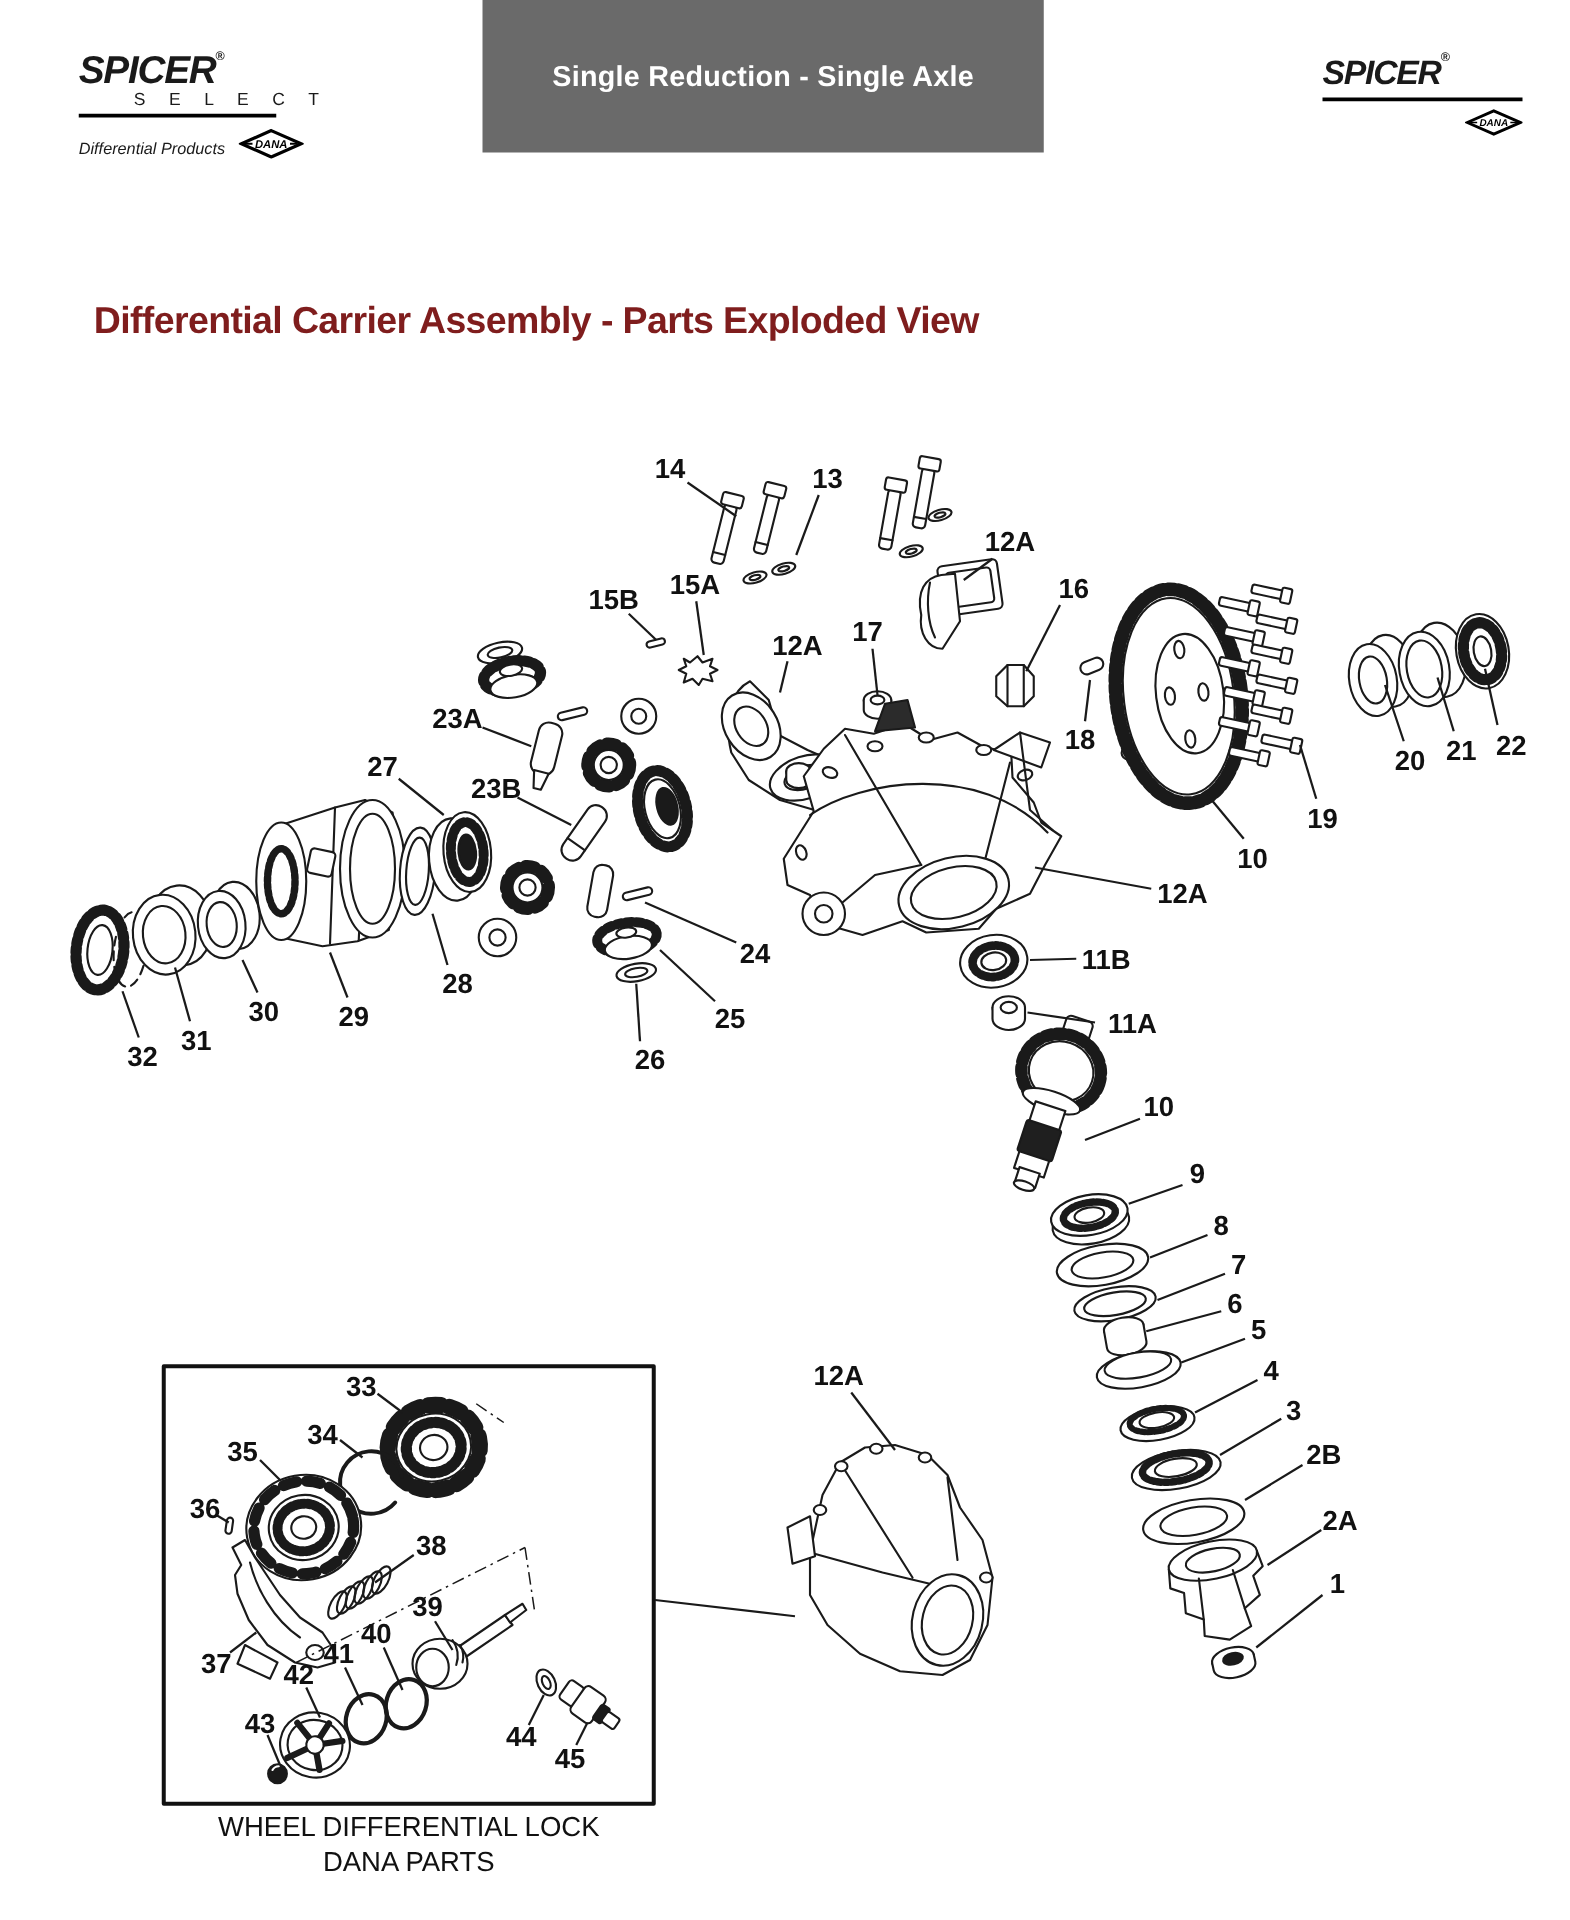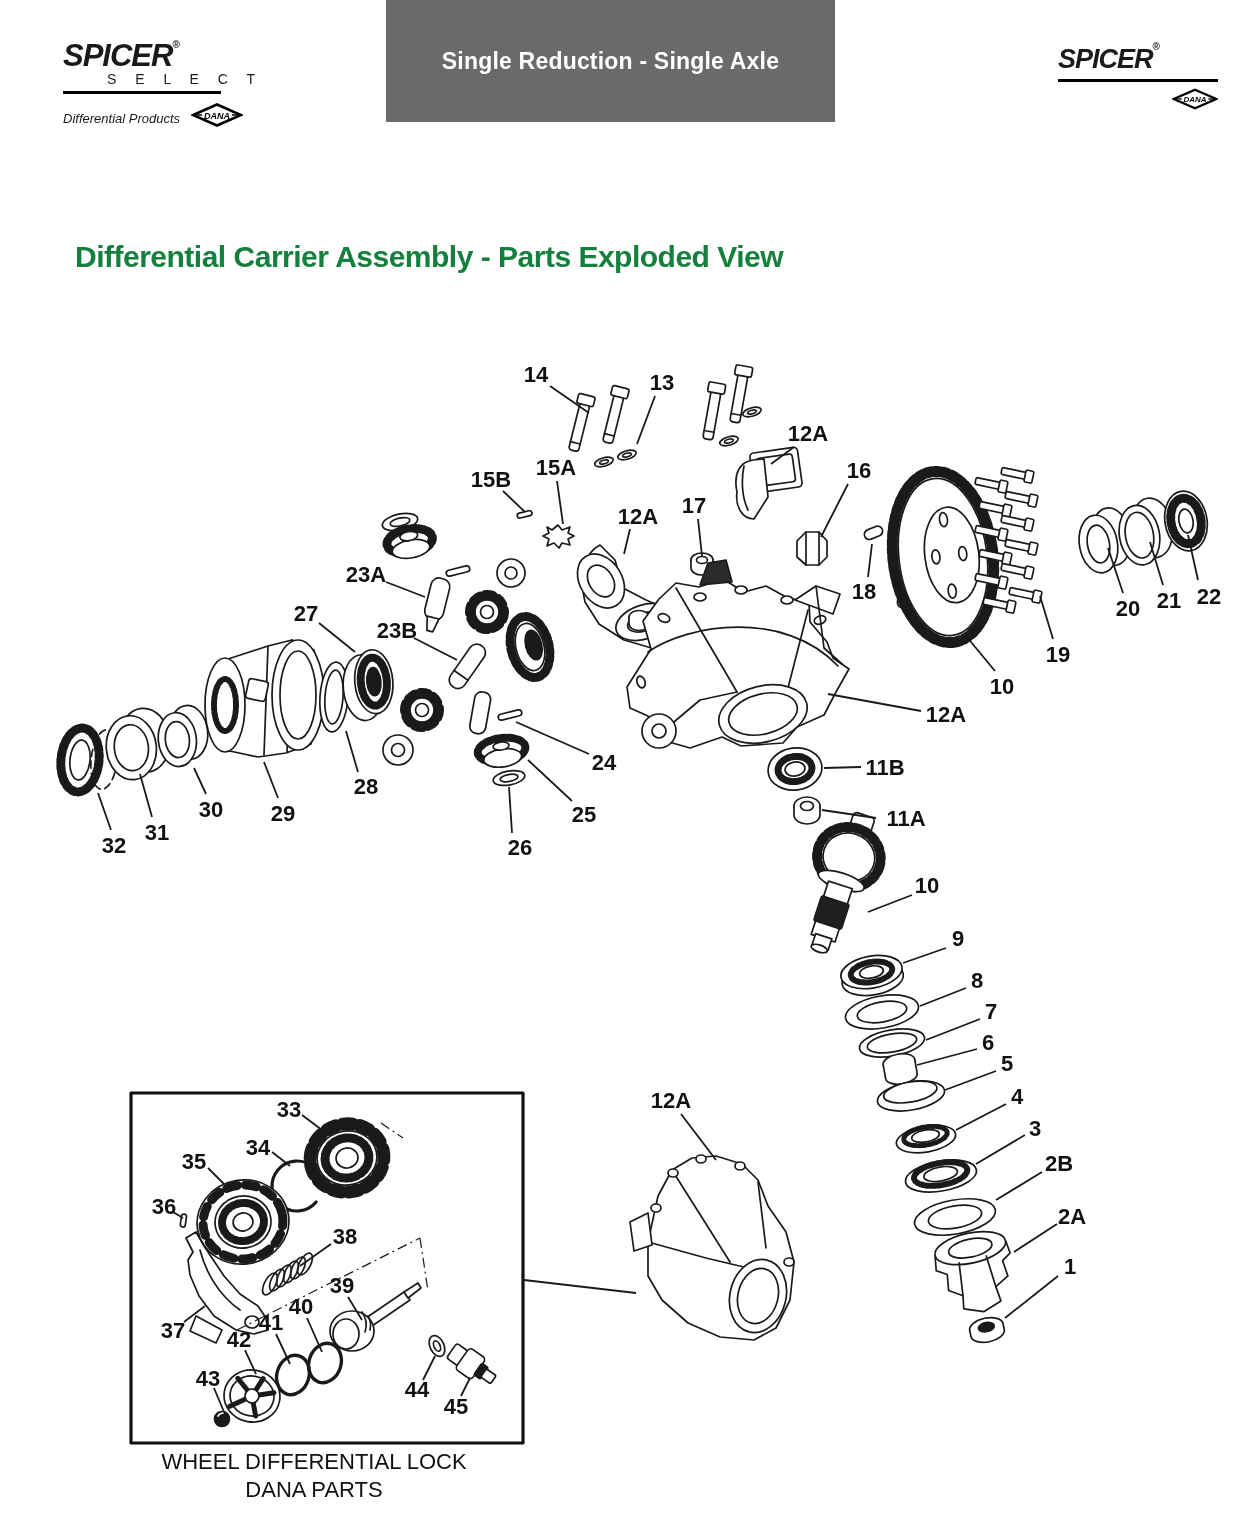--- a/index.html
+++ b/index.html
@@ -15,23 +15,23 @@
   .brand-sub{font-size:14px;letter-spacing:7.5px;margin-top:1px;line-height:1;margin-left:44px;}
   .brand-rule{height:3px;background:#000;width:158px;margin-top:5px;}
   .tagline{font-style:italic;font-size:13px;margin-top:11px;display:inline-block;vertical-align:middle;}
   .dana-badge{display:inline-block;vertical-align:middle;margin-top:9px;margin-left:6px;}
   .logo-right{position:absolute;left:1058px;top:42px;width:162px;}
   .logo-right .brand{font-size:27px;}
   .logo-right .brand-rule{width:160px;margin-top:6px;}
   .logo-right .dana-badge{position:absolute;right:2px;margin-top:6px;}
   
   .page-title{position:absolute;left:75px;top:240px;font-size:30px;font-weight:bold;
-              color:#15803d;letter-spacing:-.5px;}
+              color:#7f1d1d;letter-spacing:-.5px;}
   
-  .inset-caption{position:absolute;left:118px;top:1448px;width:392px;text-align:center;
+  .inset-caption{position:absolute;left:131px;top:1448px;width:392px;text-align:center;
                  font-size:22px;line-height:1.25;color:#111;}
   
   svg.diagram{position:absolute;left:0;top:0;}
   #labels text{font-family:"Liberation Sans",sans-serif;font-size:22px;font-weight:600;fill:#111;}
   #leaders line{stroke:#1a1a1a;stroke-width:1.8;}
   #extralines line{stroke:#1a1a1a;stroke-width:1.8;}
   #centerlines line{stroke:#1a1a1a;stroke-width:1.2;stroke-dasharray:10 4 2 4;}
 </style>
 </head>
 <body>

